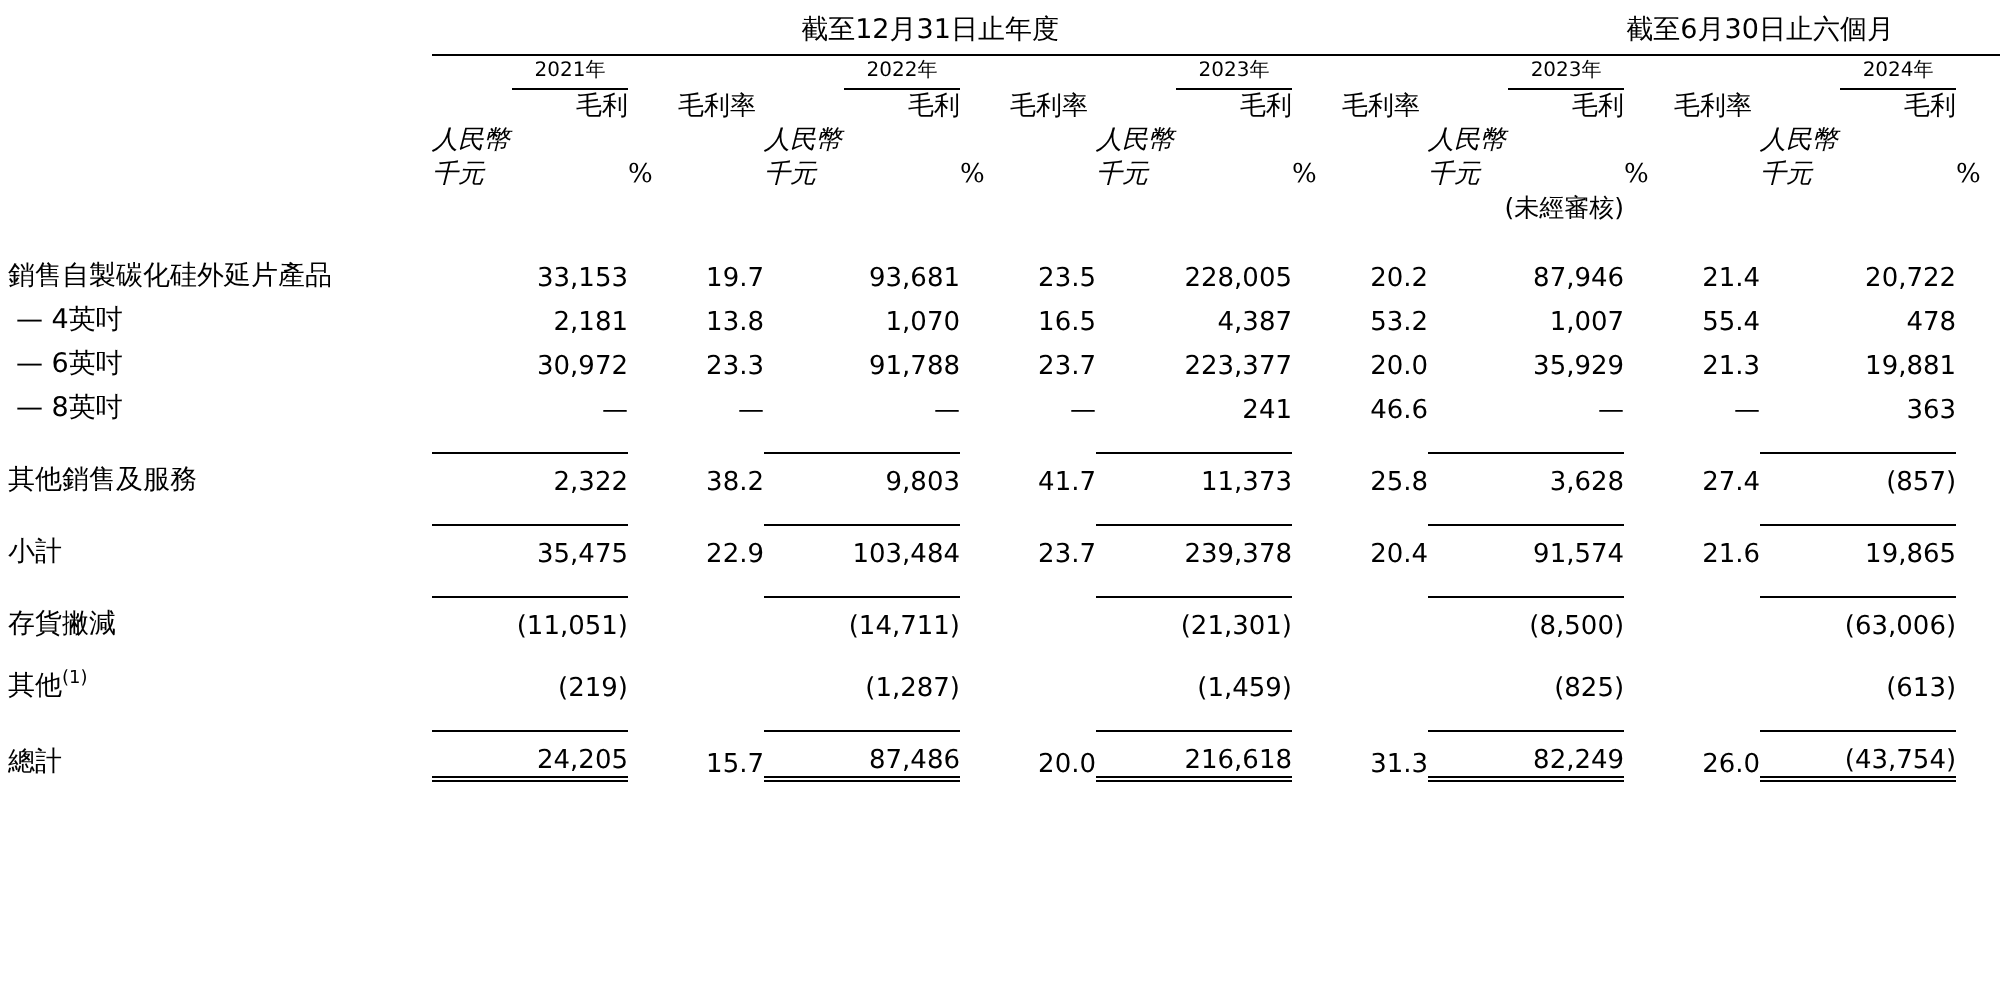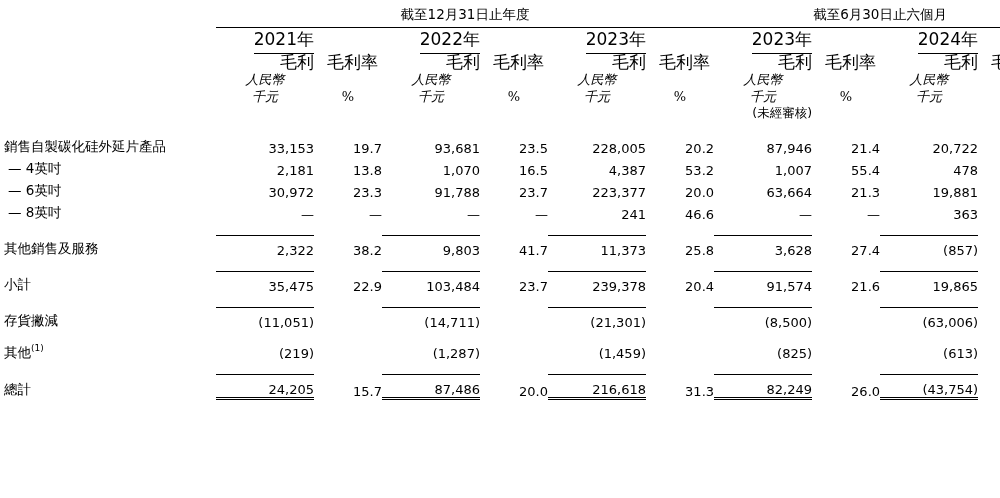--- a/index.html
+++ b/index.html
@@ -54,42 +54,42 @@
     padding-bottom: 2px;
   }
   .hdr-group .line {
     display: block;
     border-bottom: 1px solid #000;
     padding-bottom: 3px;
   }
   .hdr-year {
     text-align: right;
     font-weight: bold;
-    font-size: 17px;
+    font-size: 10px;
     padding-right: 6px;
     padding-top: 3px;
     padding-bottom: 1px;
   }
   .hdr-year.u .inner {
     display: inline-block;
     border-bottom: 1px solid #000;
     padding-bottom: 2px;
     min-width: 58px;
     text-align: center;
   }
   .hdr-sub {
     text-align: right;
     font-weight: bold;
-    font-size: 17px;
+    font-size: 13px;
     padding-right: 6px;
     line-height: 17px;
   }
   .hdr-sub.pctcol { padding-right: 4px; }
   .hdr-unit {
-    text-align: center;
+    text-align: left;
     font-size: 13px;
     padding-right: 6px;
     line-height: 17px;
     font-style: italic;
     font-family: "DejaVu Serif", "Liberation Serif", serif;
   }
   .hdr-unit.nb { font-style: normal; }
   .hdr-note {
     text-align: right;
     font-size: 12.5px;
@@ -247,21 +247,21 @@
     </tr>
 
     <tr class="data">
       <td class="rowlabel indent">— 6英吋</td>
       <td class="num">30,972</td>
       <td class="pct">23.3</td>
       <td class="num">91,788</td>
       <td class="pct">23.7</td>
       <td class="num">223,377</td>
       <td class="pct">20.0</td>
-      <td class="num">63,664</td>
+      <td class="num">35,929</td>
       <td class="pct">21.3</td>
       <td class="num">19,881</td>
       <td class="pct">5.7</td>
     </tr>
 
     <tr class="data">
       <td class="rowlabel indent">— 8英吋</td>
       <td class="num">—</td>
       <td class="pct">—</td>
       <td class="num">—</td>

